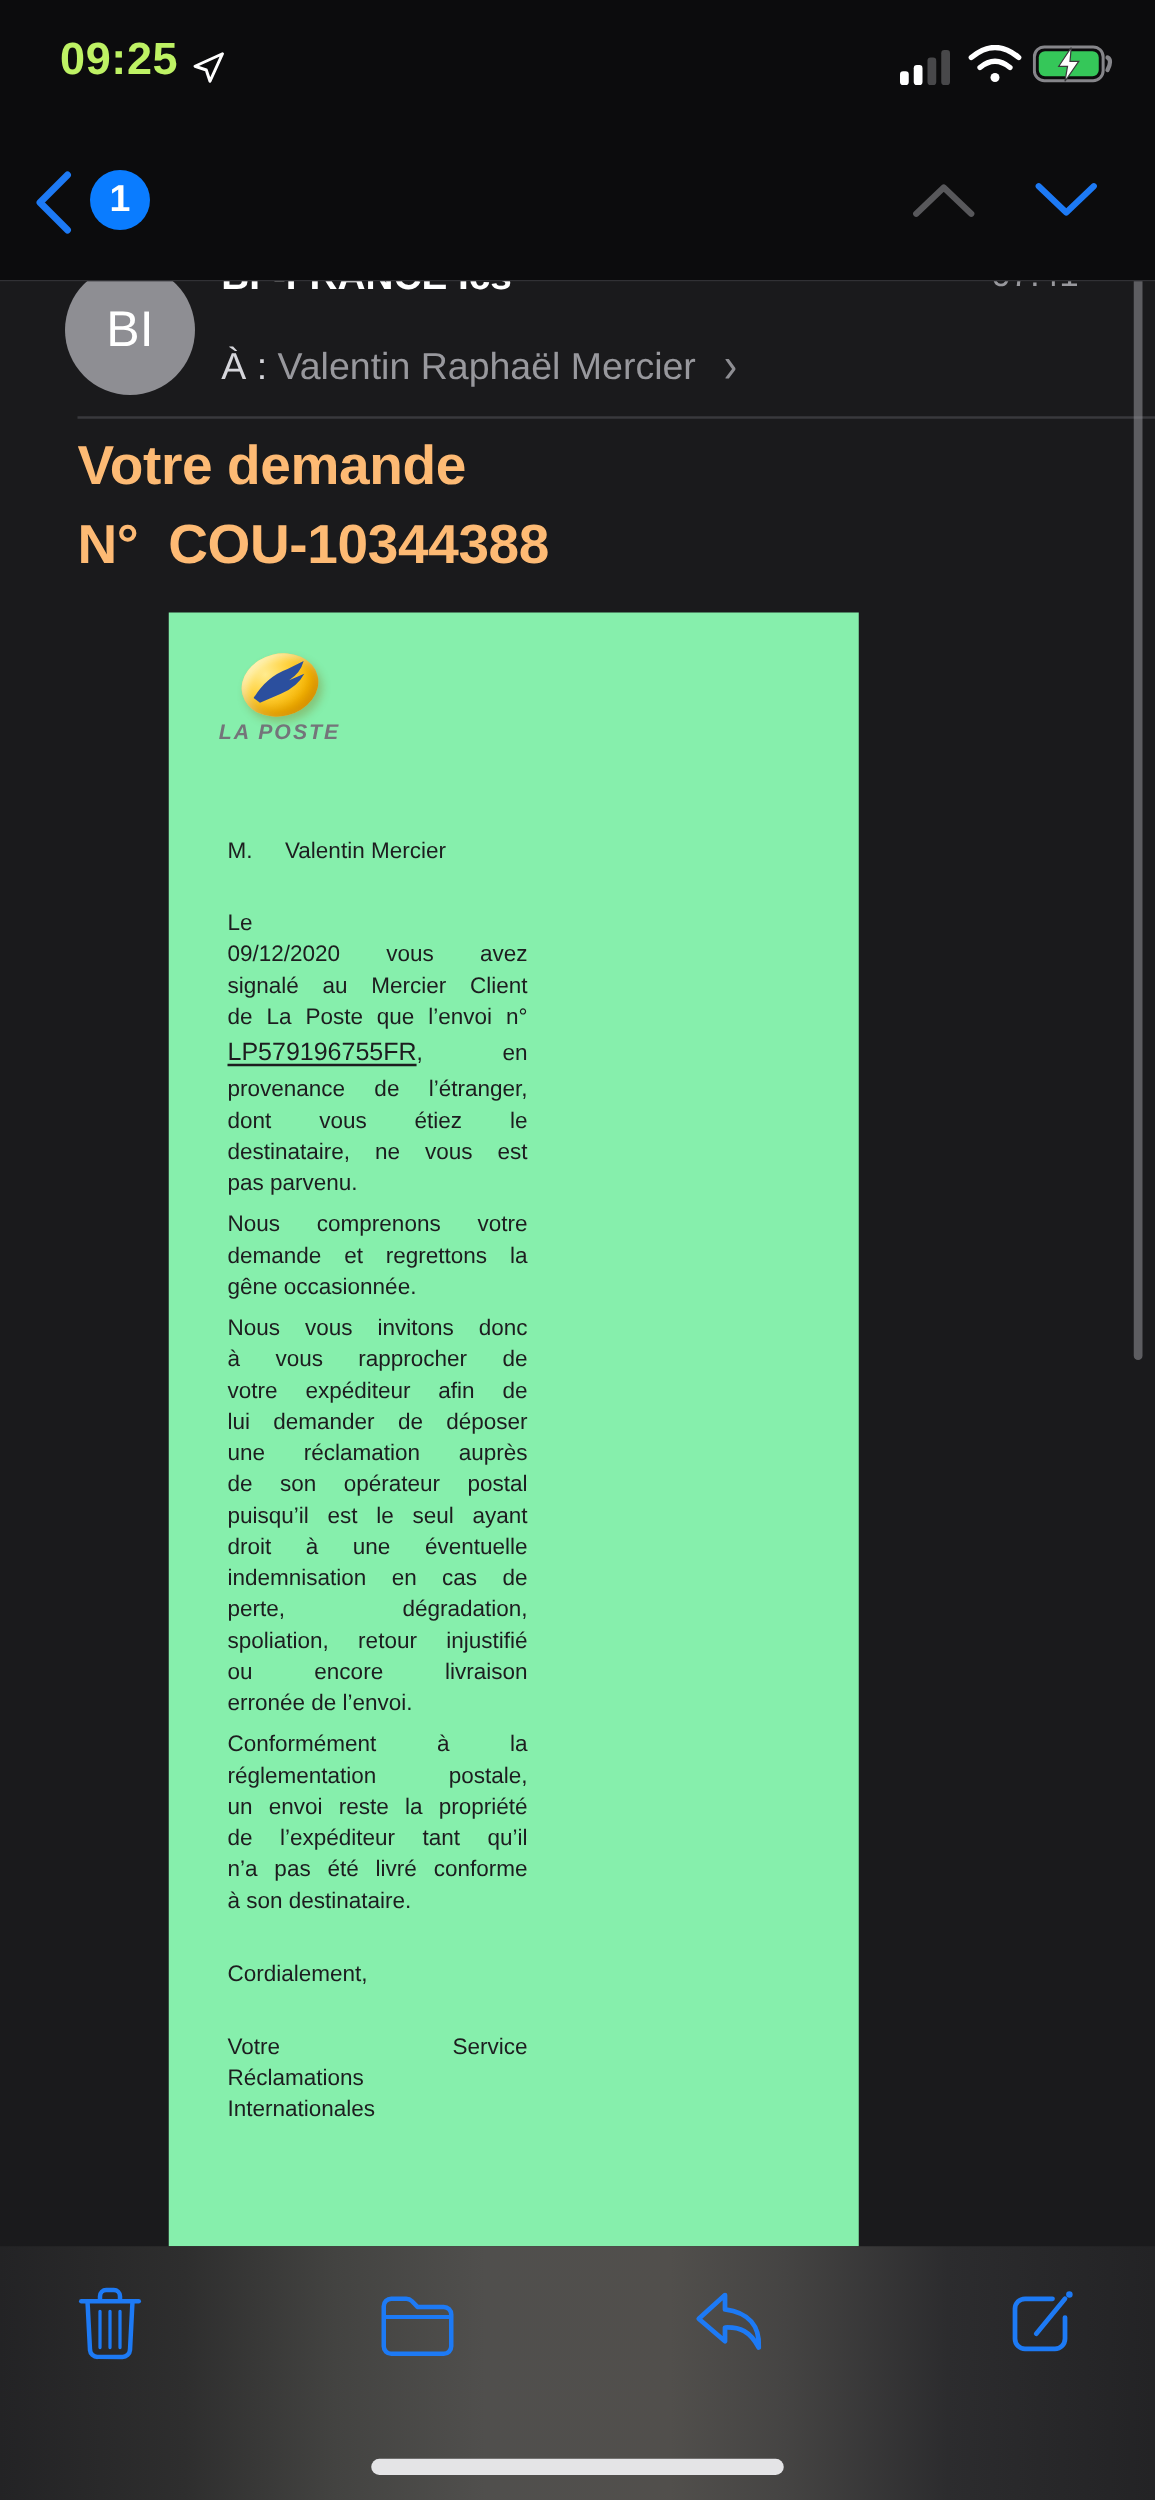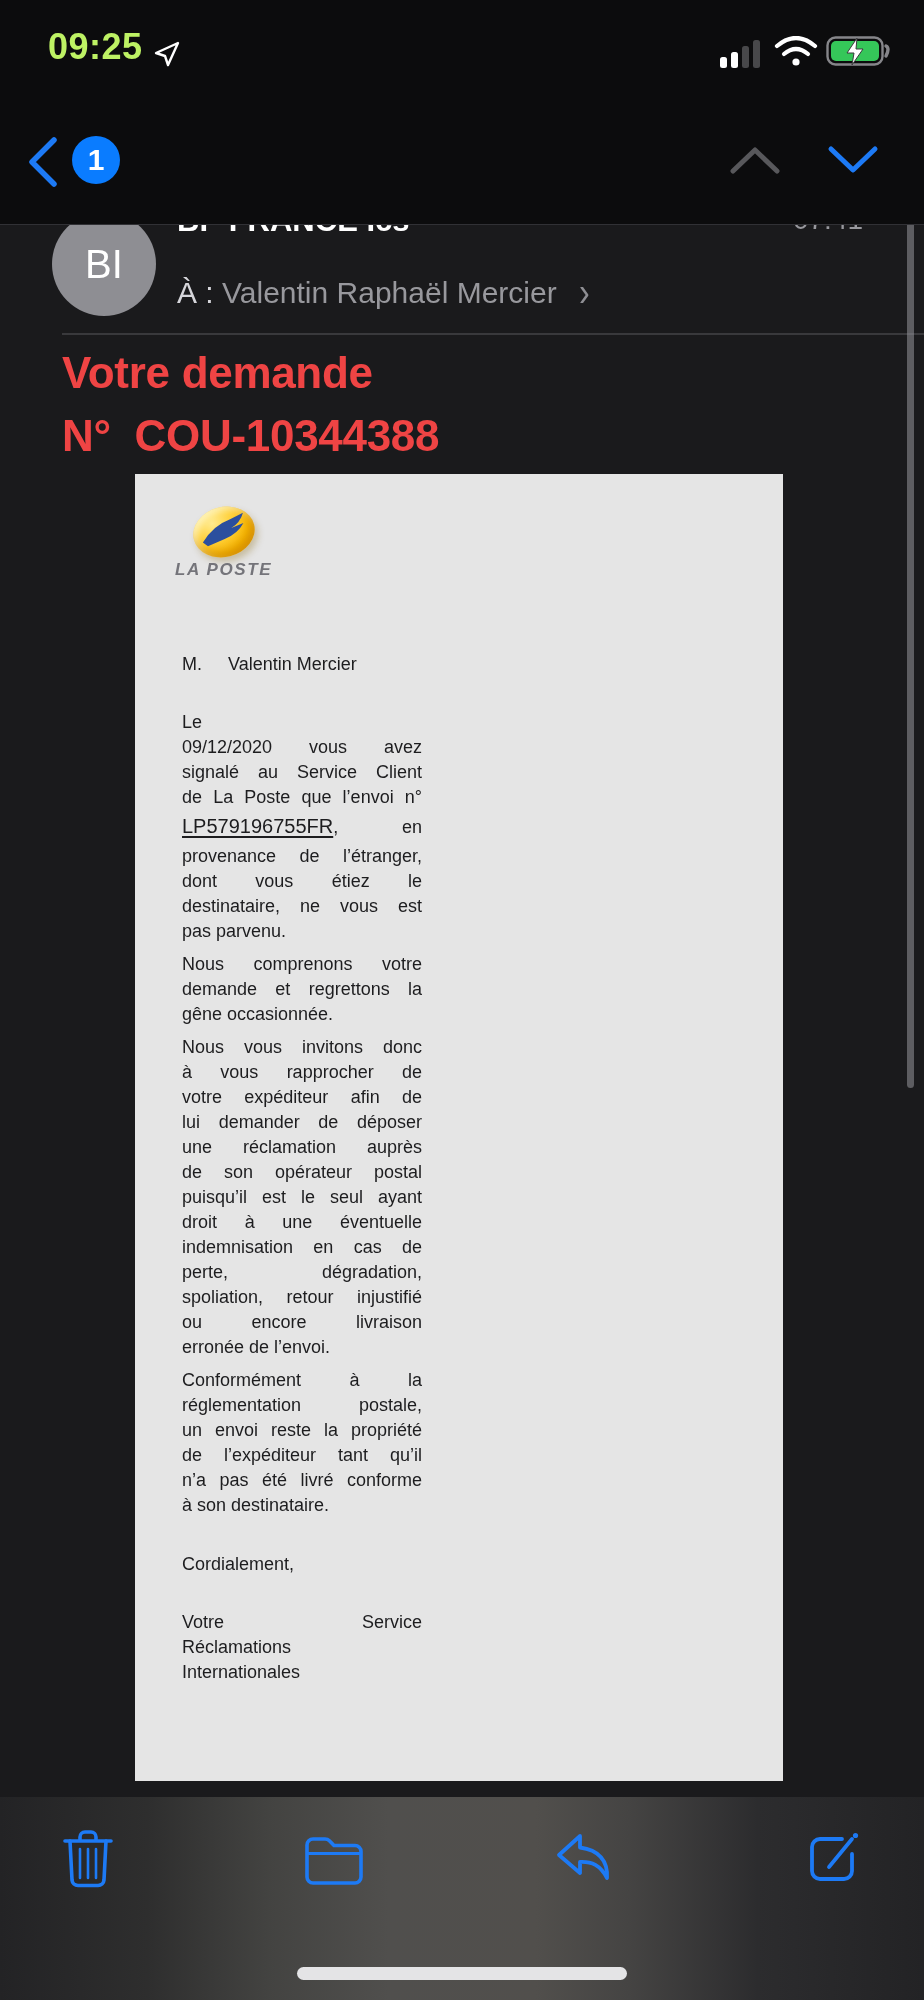--- a/index.html
+++ b/index.html
@@ -24,27 +24,27 @@
           background:#8e8e93;color:#fff;font-size:40px;display:flex;align-items:center;
           justify-content:center;z-index:5;}
   .sender{position:absolute;left:177px;top:200px;font-size:31px;font-weight:700;color:#fff;
           line-height:42px;z-index:5;}
   .hdr-time{position:absolute;right:61px;top:204px;font-size:28px;color:#98989d;z-index:5;}
   .to-line{position:absolute;left:177px;top:272px;font-size:30px;color:#98989d;line-height:40px;z-index:5;}
   .to-line .to-label{color:#d6d6db;}
   .to-chev{display:inline-block;margin-left:14px;color:#8e8e93;font-size:32px;transform:scaleY(1.25);}
   .divider{position:absolute;left:62px;top:333px;width:862px;height:2px;background:#39393c;}
   
-  .subject{position:absolute;left:62px;top:341px;width:700px;color:#ef4444;
+  .subject{position:absolute;left:62px;top:341px;width:700px;color:#fdba74;
            font-size:44px;font-weight:700;line-height:63px;letter-spacing:-.3px;z-index:5;}
   
   .scroll-thumb{position:absolute;left:907px;top:200px;width:7px;height:888px;border-radius:4px;
                 background:rgba(150,150,155,.55);z-index:15;}
   
-  .doc{position:absolute;left:135px;top:474px;width:648px;height:1307px;background:#e5e5e5;z-index:4;}
+  .doc{position:absolute;left:135px;top:490px;width:552px;height:1307px;background:#86efac;z-index:4;}
   .logo-ball{position:absolute;left:58px;top:33px;width:62px;height:50px;border-radius:50%;
              transform:rotate(-14deg);
              background:radial-gradient(ellipse at 35% 28%,#ffeb8f 0%,#ffd23e 32%,#f7b500 64%,#e39300 100%);
              box-shadow:2px 5px 7px rgba(130,95,0,.30), inset -3px -6px 9px rgba(185,115,0,.45),
                         inset 3px 4px 7px rgba(255,255,225,.75);}
   .logo-bird{position:absolute;left:6px;top:8px;}
   .logo-text{position:absolute;left:40px;top:86px;width:140px;font-size:17px;font-weight:700;
              font-style:italic;color:#74747a;letter-spacing:1.6px;}
   .letter{position:absolute;left:47px;top:178px;width:240px;font-size:18px;color:#1d1d1f;}
   .m-line{height:25px;line-height:25px;}
@@ -99,21 +99,21 @@
     </div>
     <div class="logo-text">LA POSTE</div>
 
     <div class="letter">
       <div class="m-line">
         <span>M.</span><span class="name">Valentin Mercier</span>
       </div>
       <div class="para p-first">
           <div class="line">Le</div>
           <div class="line">09/12/2020 vous avez</div>
-          <div class="line">signalé au Service Client</div>
+          <div class="line">signalé au Mercier Client</div>
           <div class="line">de La Poste que l’envoi n°</div>
           <div class="line big"><span class="tracking">LP579196755FR</span><span>, en</span></div>
           <div class="line">provenance de l’étranger,</div>
           <div class="line">dont vous étiez le</div>
           <div class="line">destinataire, ne vous est</div>
           <div class="line">pas parvenu.</div>
         </div>
       <div class="para p-body">
           <div class="line">Nous comprenons votre</div>
           <div class="line">demande et regrettons la</div>

